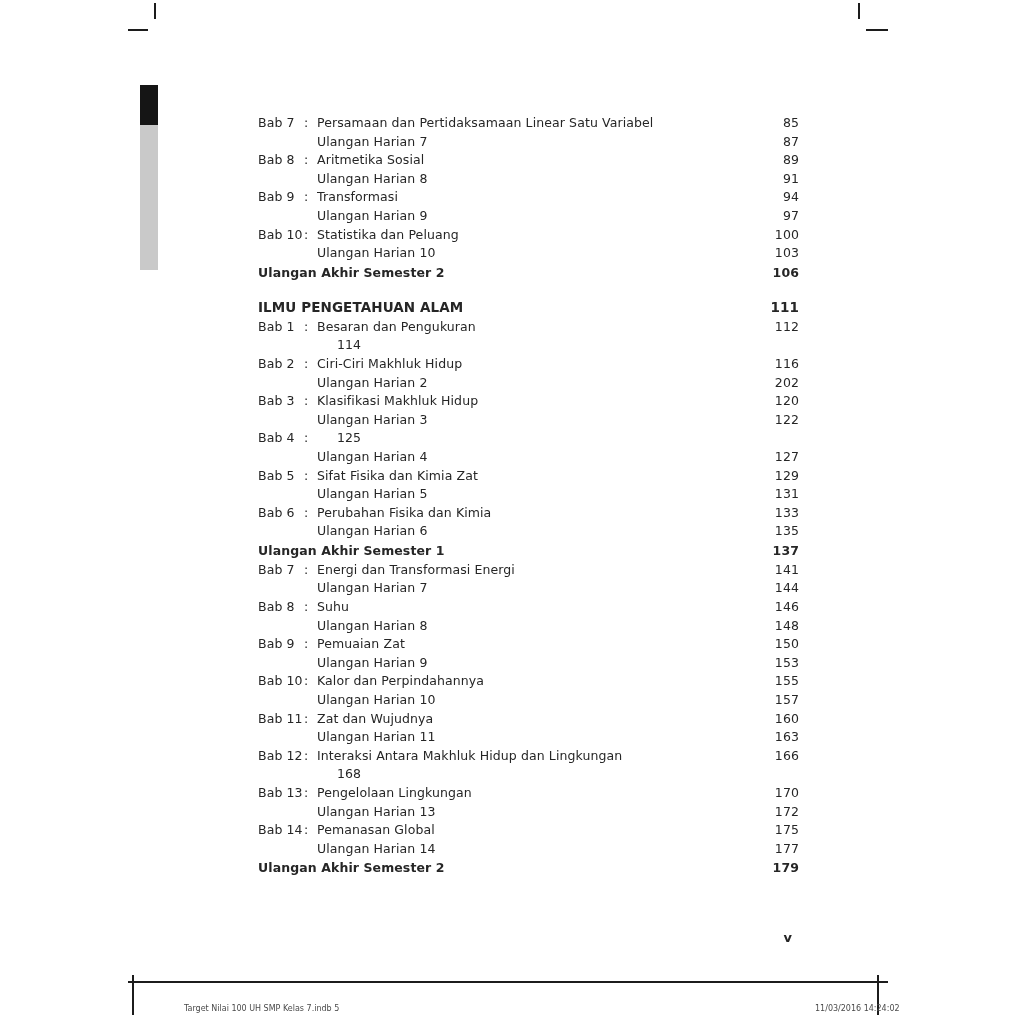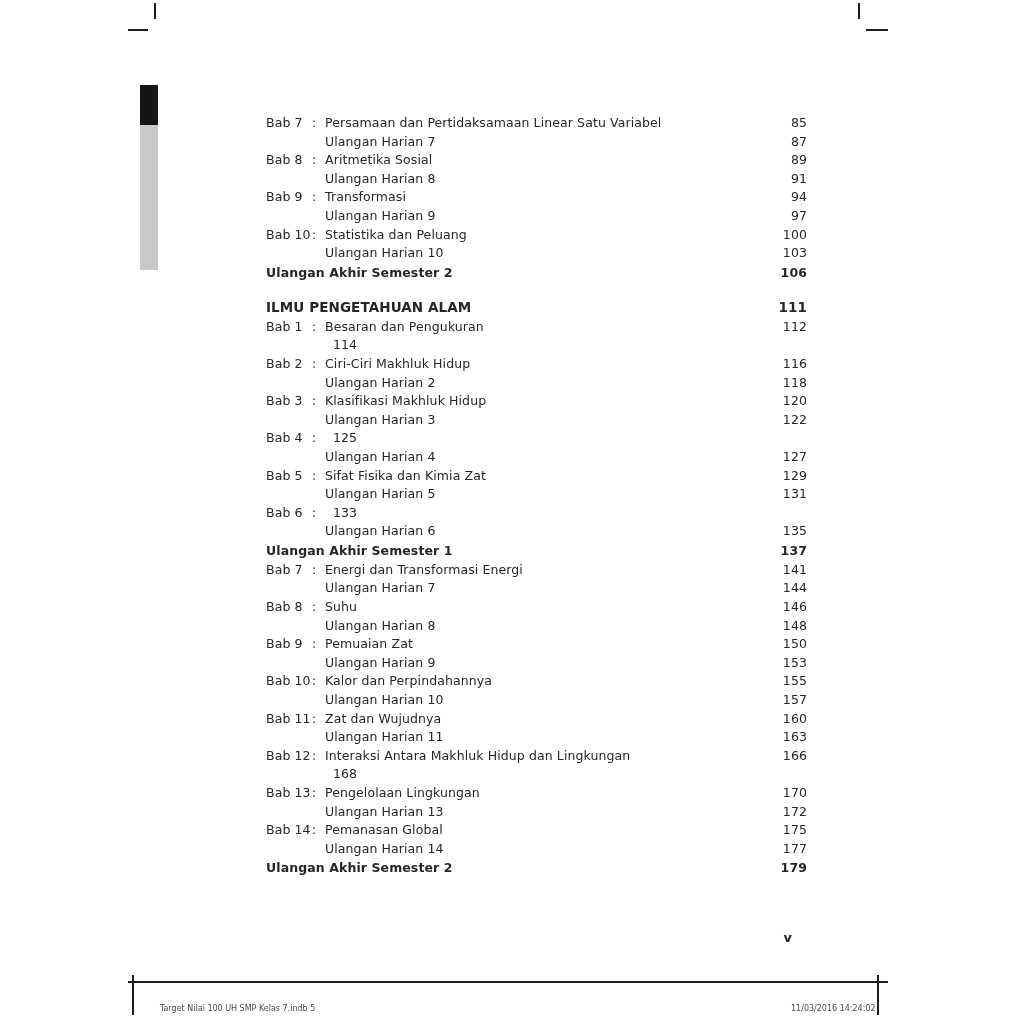--- a/index.html
+++ b/index.html
@@ -8,41 +8,41 @@
     background:#ffffff;color:#262626;
     font-family:"DejaVu Sans","Liberation Sans",sans-serif;
   }
   
   .mark{position:absolute;background:#1c1c1c;}
   
   .tab-black{position:absolute;left:140px;top:85px;width:18px;height:40px;background:#151515;}
   .tab-gray{position:absolute;left:140px;top:125px;width:18px;height:145px;background:#c9c9c9;}
   
   .toc{
-    position:absolute;left:266px;top:114px;width:541px;
+    position:absolute;left:258px;top:114px;width:541px;
     font-size:12.5px;letter-spacing:0.1px;
   }
   .row{display:flex;height:18.6px;line-height:18.6px;white-space:nowrap;align-items:baseline;}
   .c-label{flex:0 0 46px;}
   .c-colon{flex:0 0 13px;}
   .c-title{flex:1 1 auto;overflow:hidden;}
-  .c-page{flex:0 0 auto;text-align:right;padding-left:8px;}
+  .c-page{flex:0 0 auto;text-align:right;padding-left:8px;margin-left:12px;}
   .row.bold{font-weight:bold;}
   .row.bold{height:20px;line-height:20px;}
   .row.heading{font-weight:bold;font-size:13.5px;margin-top:14px;height:21px;line-height:21px;align-items:center;}
   
   .page-num{
     position:absolute;left:700px;top:930px;width:92px;text-align:right;
     font-weight:bold;font-size:13px;
   }
   
   .bottom-rule{position:absolute;left:128px;top:981px;width:760px;height:2px;background:#1c1c1c;}
   .slug{
     position:absolute;top:1004px;font-size:8px;color:#4a4a4a;
-    font-family:"DejaVu Sans","Liberation Sans",sans-serif;white-space:nowrap;
+    font-family:"DejaVu Sans","Liberation Sans",sans-serif;white-space:nowrap;margin-left:24px;
   }
   .slug-left{left:160px;}
   .slug-right{left:791px;}
 </style>
 </head>
 <body>
 
 <div class="mark" style="left:154px;top:3px;width:2px;height:16px;"></div>
 <div class="mark" style="left:128px;top:29px;width:20px;height:2px;"></div>
 <div class="mark" style="left:858px;top:3px;width:2px;height:16px;"></div>
@@ -125,21 +125,21 @@
     <div class="row chapter">
       <span class="c-label">Bab 2</span>
       <span class="c-colon">:</span>
       <span class="c-title">Ciri-Ciri Makhluk Hidup</span>
       <span class="c-page">116</span>
     </div>
     <div class="row sub">
       <span class="c-label"></span>
       <span class="c-colon"></span>
       <span class="c-title">Ulangan Harian 2</span>
-      <span class="c-page">118</span>
+      <span class="c-page">202</span>
     </div>
     <div class="row chapter">
       <span class="c-label">Bab 3</span>
       <span class="c-colon">:</span>
       <span class="c-title">Klasifikasi Makhluk Hidup</span>
       <span class="c-page">120</span>
     </div>
     <div class="row sub">
       <span class="c-label"></span>
       <span class="c-colon"></span>
@@ -165,20 +165,21 @@
     </div>
     <div class="row sub">
       <span class="c-label"></span>
       <span class="c-colon"></span>
       <span class="c-title">Ulangan Harian 5</span>
       <span class="c-page">131</span>
     </div>
     <div class="row chapter">
       <span class="c-label">Bab 6</span>
       <span class="c-colon">:</span>
+      <span class="c-title">Perubahan Fisika dan Kimia</span>
       <span class="c-page">133</span>
     </div>
     <div class="row sub">
       <span class="c-label"></span>
       <span class="c-colon"></span>
       <span class="c-title">Ulangan Harian 6</span>
       <span class="c-page">135</span>
     </div>
     <div class="row bold">
       <span class="c-title">Ulangan Akhir Semester 1</span>

